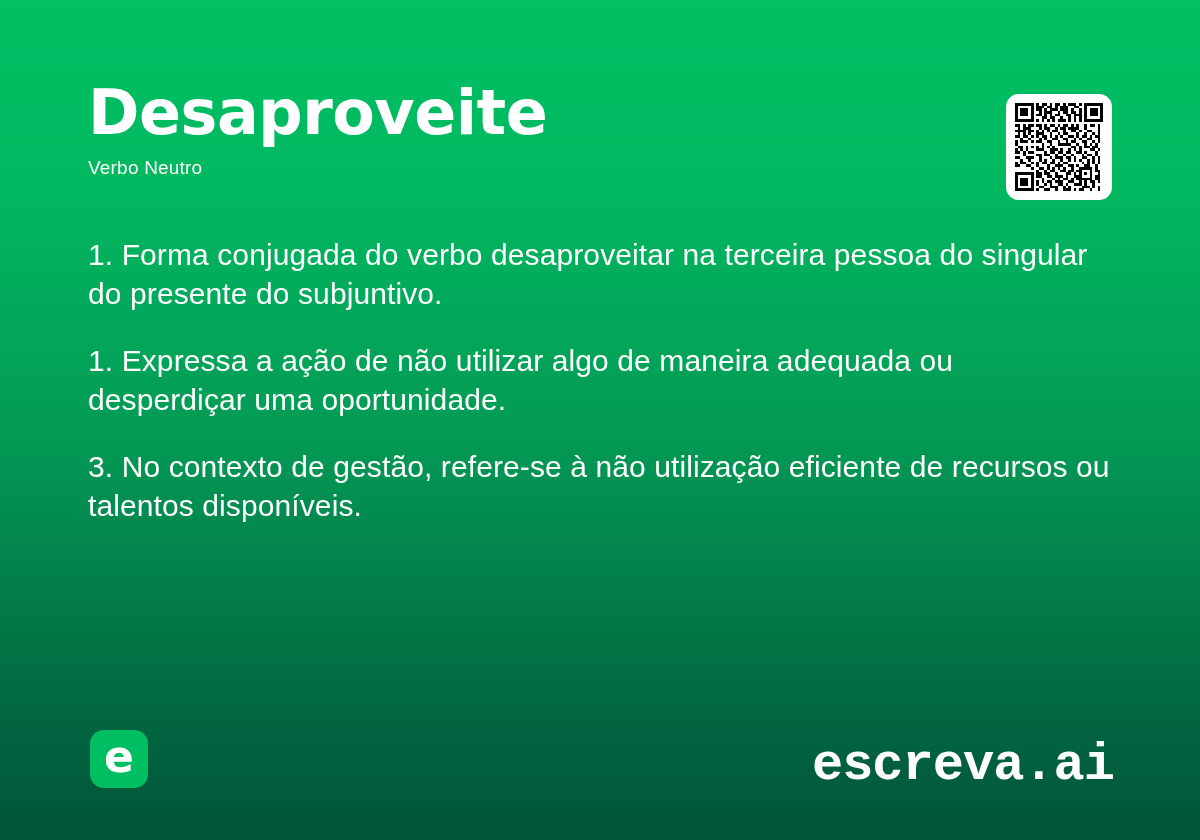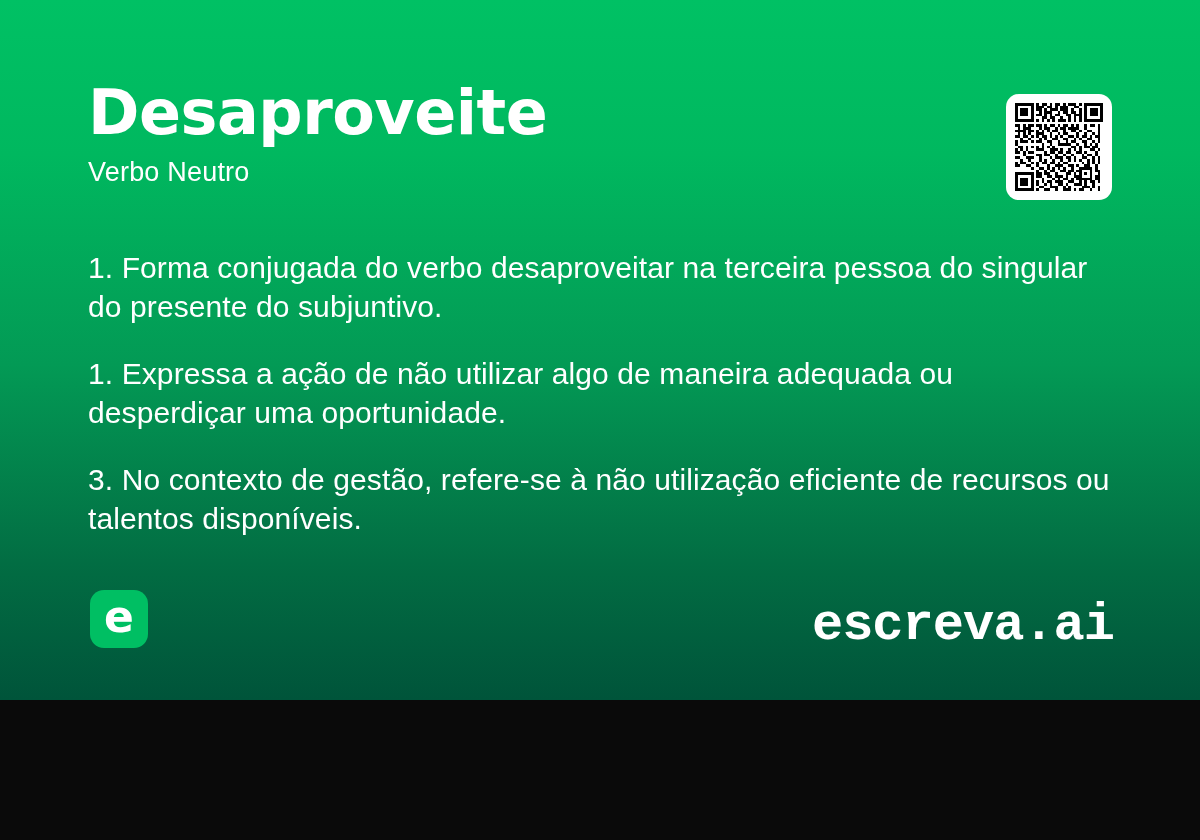--- a/index.html
+++ b/index.html
@@ -5,21 +5,21 @@
 <style>
   html, body {
     margin: 0;
     padding: 0;
     background: #0a0a0a;
   }
 
   .card {
     position: relative;
     width: 1200px;
-    height: 700px;
+    height: 840px;
     overflow: hidden;
     background: linear-gradient(180deg, #00c164 0%, #00b85f 22%, #039a55 52%, #026b42 82%, #00543a 100%);
     font-family: "Liberation Sans", "DejaVu Sans", sans-serif;
     -webkit-font-smoothing: antialiased;
   }
 
   
   .header {
     position: absolute;
     left: 88px;
@@ -32,21 +32,21 @@
     font-size: 62px;
     line-height: 1.0;
     font-weight: 700;
     color: #ffffff;
     letter-spacing: -0.5px;
     font-family: "DejaVu Sans", "Liberation Sans", sans-serif;
   }
 
   .subtitle {
     margin: 14px 0 0 0;
-    font-size: 27px;
+    font-size: 19px;
     line-height: 1.1;
     font-weight: 400;
     color: #ffffff;
     letter-spacing: 0.2px;
   }
 
   
   .qr-wrap {
     position: absolute;
     right: 88px;
@@ -57,21 +57,21 @@
     border-radius: 13px;
     padding: 9px;
     box-sizing: border-box;
   }
   .qr-wrap svg { display: block; width: 100%; height: 100%; }
 
   
   .definitions {
     position: absolute;
     left: 88px;
-    top: 248px;
+    top: 235px;
     right: 84px;
   }
 
   .definition {
     margin: 0 0 28px 0;
     font-size: 30px;
     line-height: 1.30;
     color: #ffffff;
     font-weight: 400;
     letter-spacing: 0.1px;

